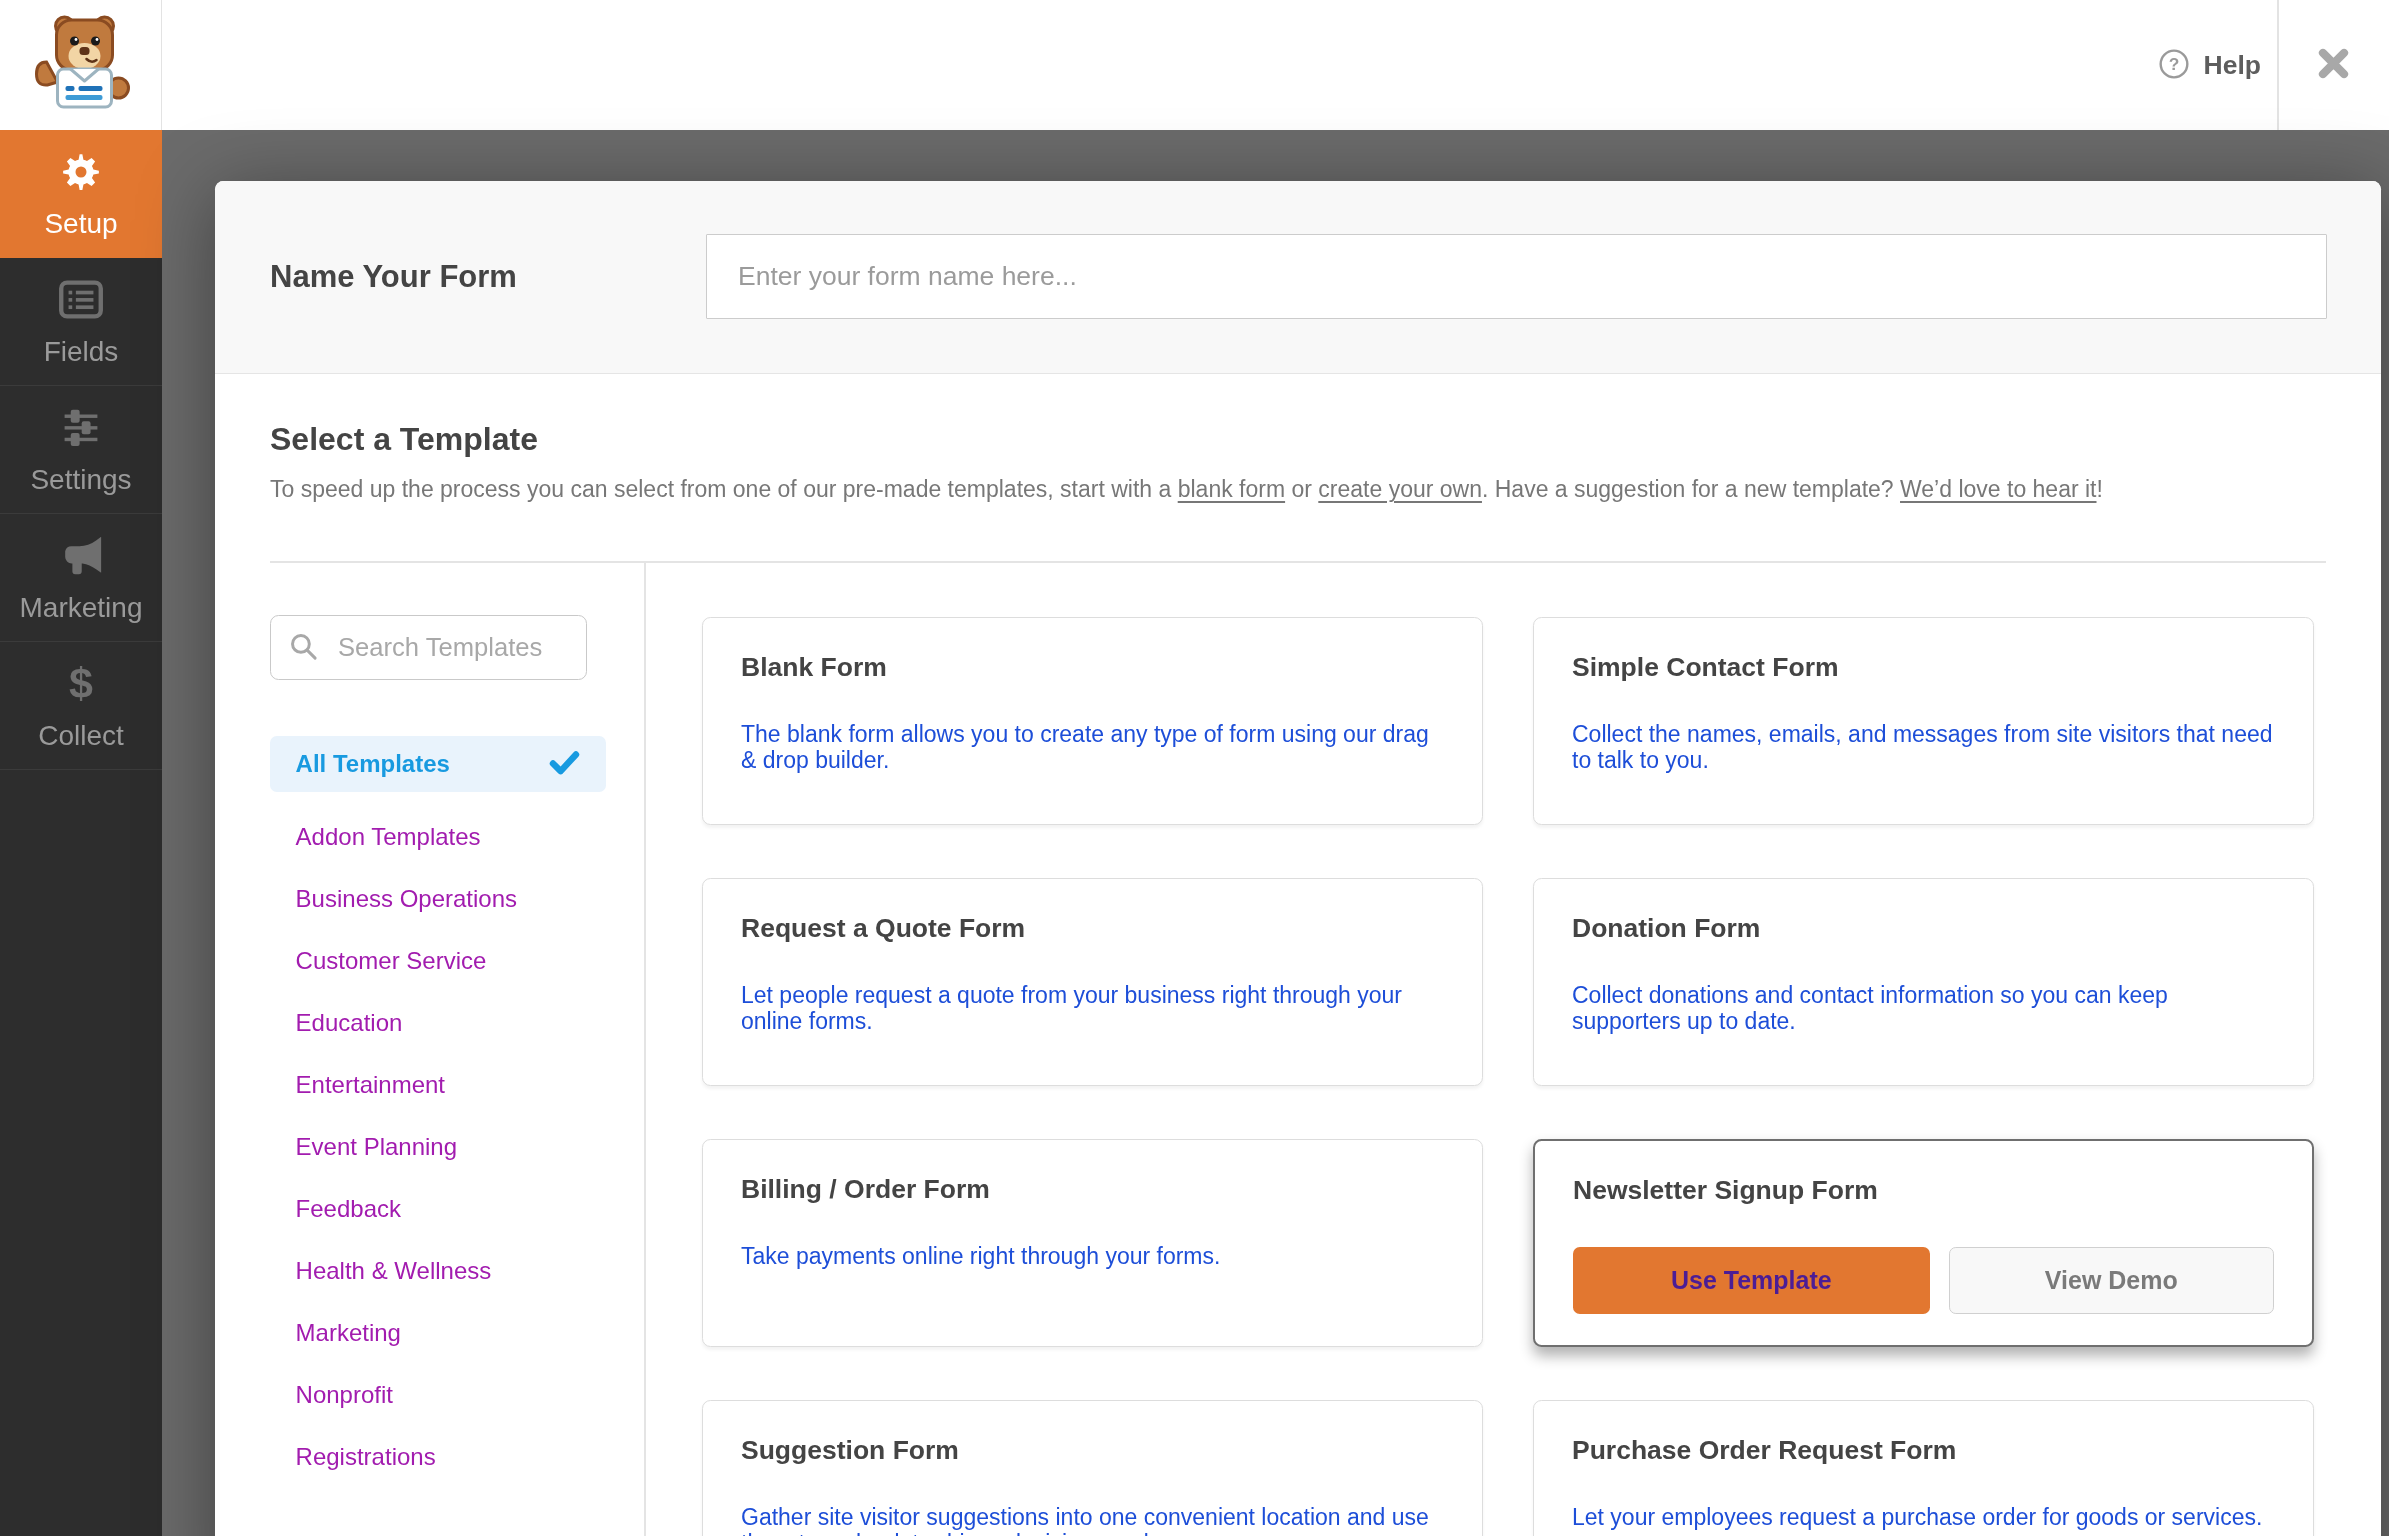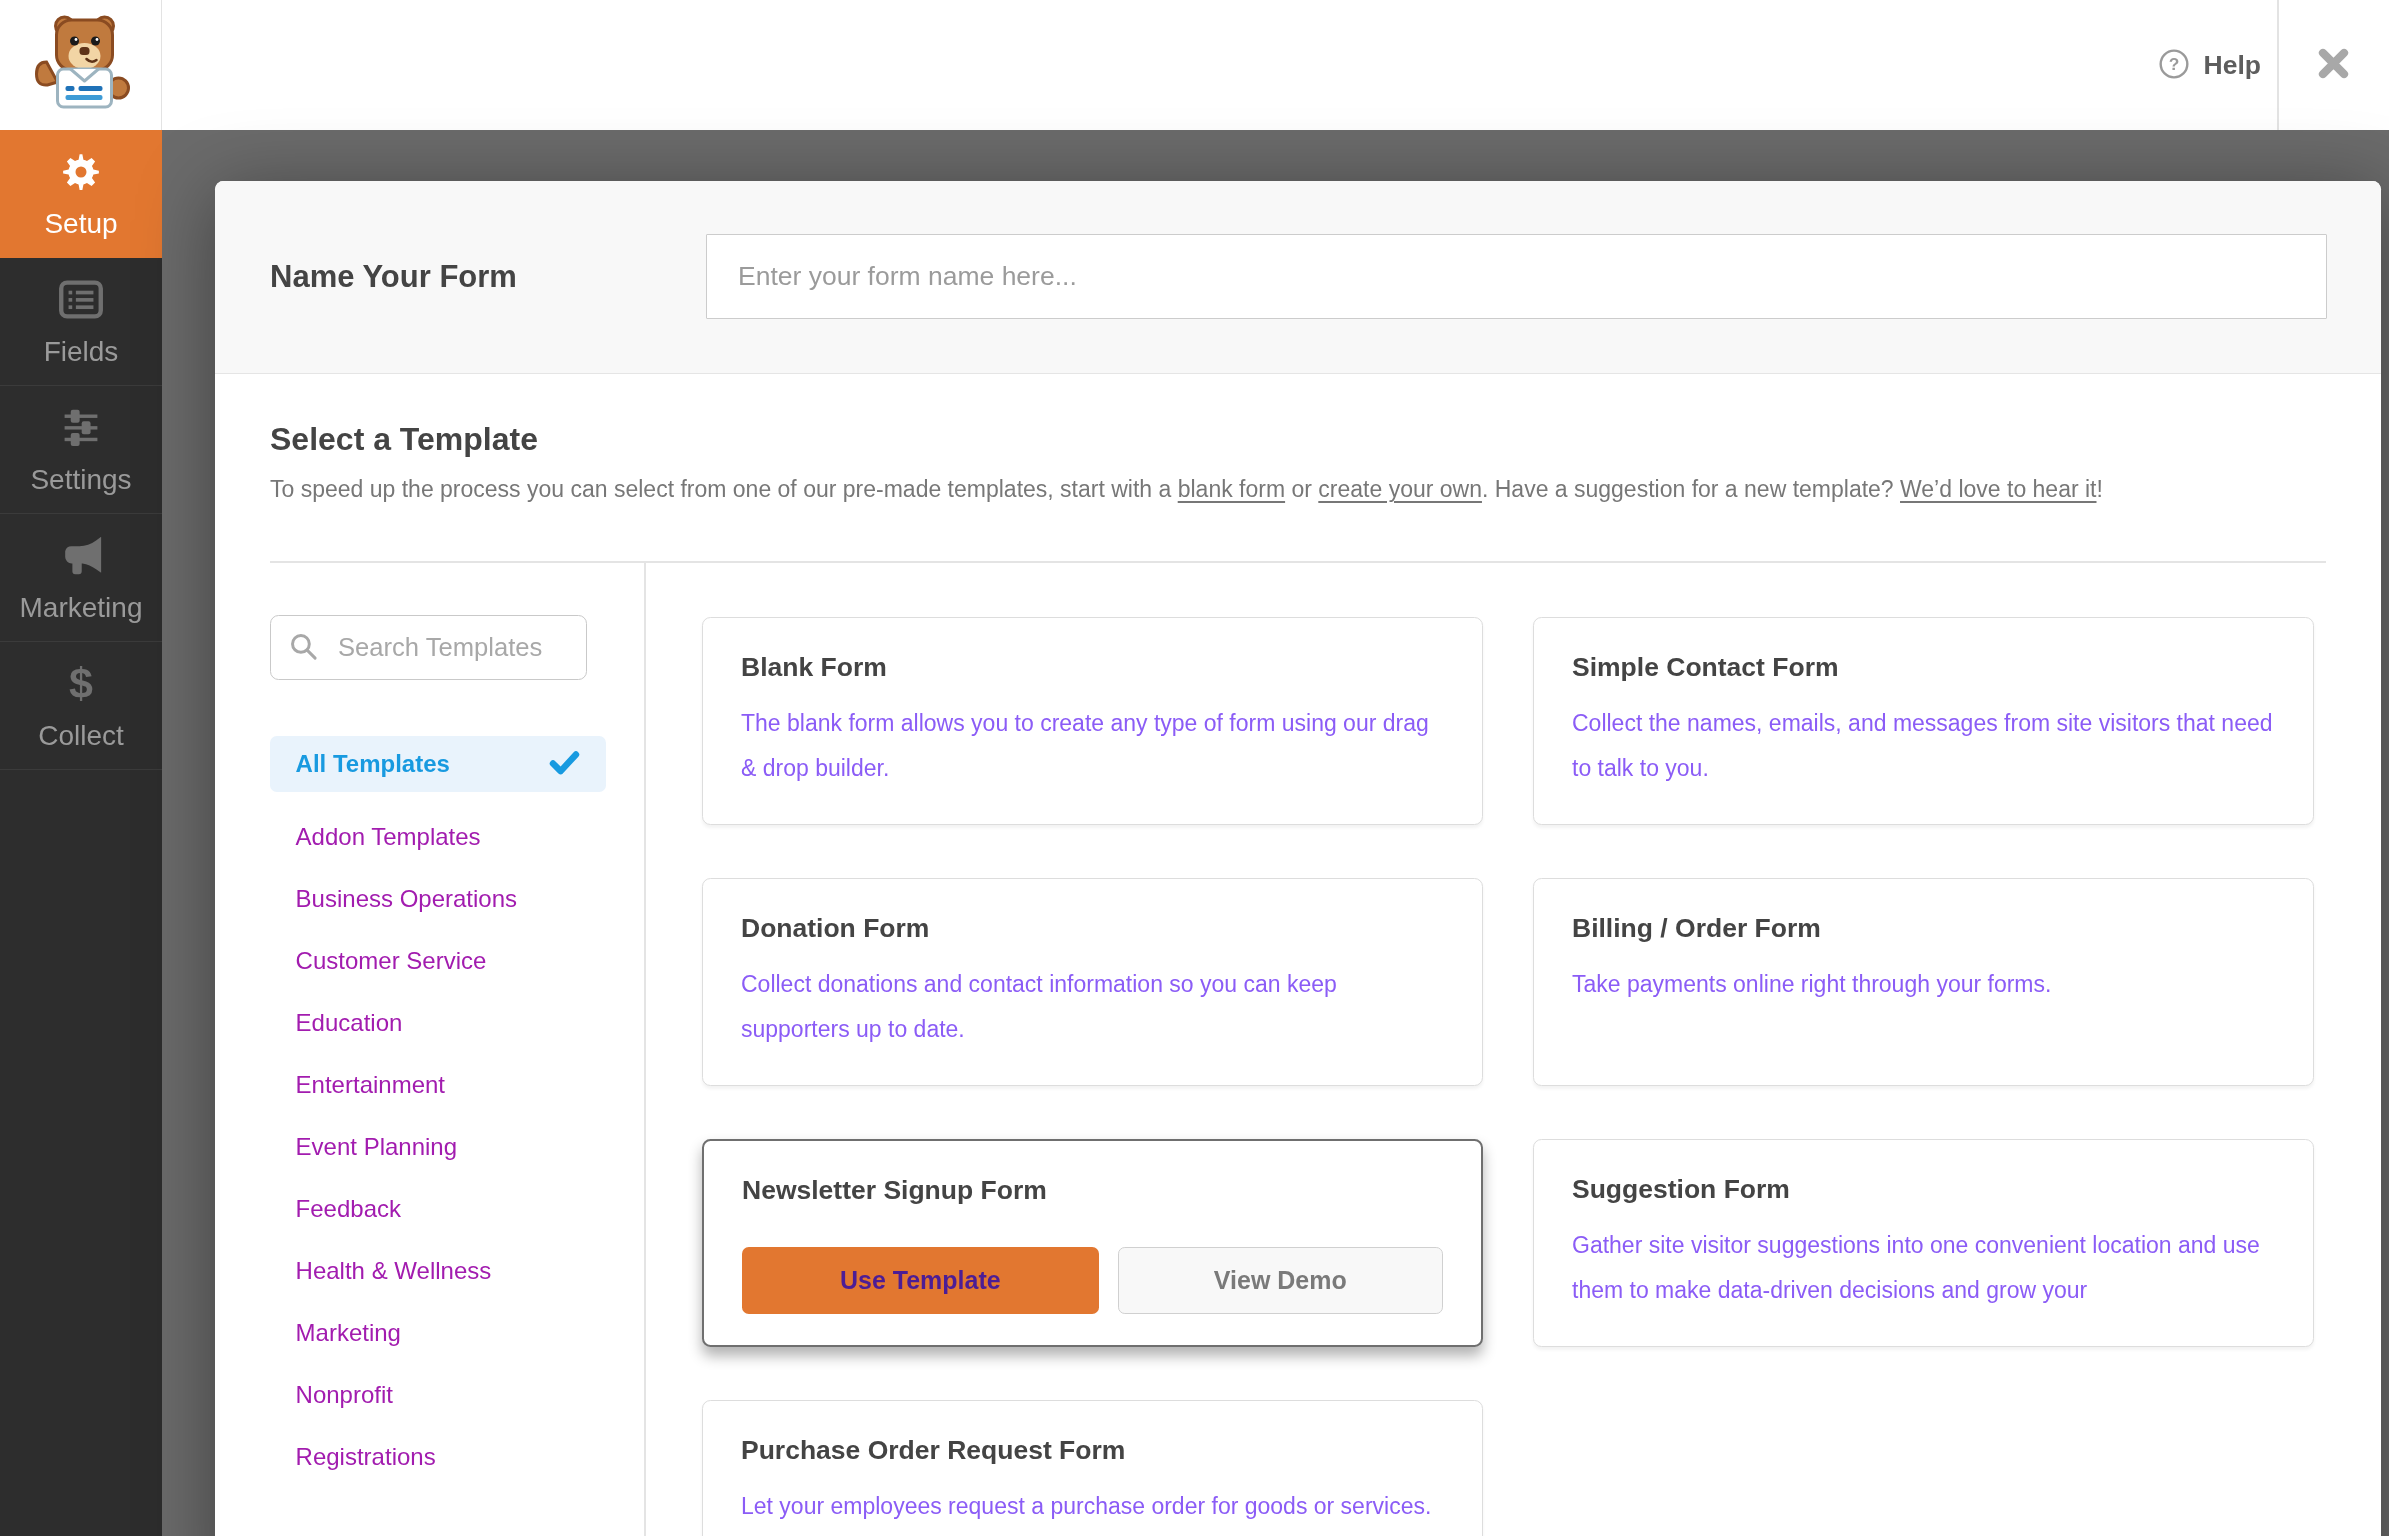--- a/index.html
+++ b/index.html
@@ -54,21 +54,21 @@
     display:flex;align-items:center;justify-content:space-between;padding:0 25.6px;box-sizing:border-box;cursor:pointer;}
   .cat-selected .sel-label{font-size:24px;font-weight:700;color:#189ae0;}
   .cat-list{position:absolute;left:55px;top:431px;width:336px;margin:0;padding:0;list-style:none;}
   .cat-list li{height:62px;display:flex;align-items:center;padding-left:25.6px;font-size:24px;color:#a21caf;cursor:pointer;}
 
   .cards{position:absolute;left:487px;top:242px;display:grid;grid-template-columns:781px 781px;
     column-gap:50px;row-gap:53px;}
   .card{box-sizing:border-box;width:781px;height:208px;background:#ffffff;border:1.7px solid #dddddd;border-radius:8.5px;
     padding:34px 38px;box-shadow:0 2.6px 3.4px rgba(0,0,0,0.05);cursor:pointer;position:relative;overflow:hidden;}
   .card h3{margin:0;font-size:26.5px;font-weight:700;color:#444444;}
-  .card p{margin:18px 0 0;font-size:23px;line-height:45px;color:#8b5cf6;}
+  .card p{margin:38px 0 0;font-size:23px;line-height:26px;color:#1d4ed8;}
   .card.hovered{border:2.6px solid #6f6f6f;box-shadow:0 8.5px 13.7px rgba(0,0,0,0.3);}
   .card-buttons{position:absolute;left:38px;right:38px;top:106px;display:flex;gap:19px;}
   .card-buttons button{height:67px;border-radius:6.8px;font-size:25px;font-weight:700;cursor:pointer;}
   .btn-primary{flex:415;background:#e27730;border:none;color:#4c1d95;}
   .btn-secondary{flex:375;background:#f8f8f8;border:1.7px solid #d0d0d0;color:#7a7a7a;}
 </style>
 </head>
 <body>
 
 <div class="app">
@@ -221,20 +221,24 @@
       <div class="cards" id="cards">
           <div class="card">
             <h3>Blank Form</h3>
             <p>The blank form allows you to create any type of form using our drag &amp; drop builder.</p>
           </div>
           <div class="card">
             <h3>Simple Contact Form</h3>
             <p>Collect the names, emails, and messages from site visitors that need to talk to you.</p>
           </div>
           <div class="card">
+            <h3>Request a Quote Form</h3>
+            <p>Let people request a quote from your business right through your online forms.</p>
+          </div>
+          <div class="card">
             <h3>Donation Form</h3>
             <p>Collect donations and contact information so you can keep supporters up to date.</p>
           </div>
           <div class="card">
             <h3>Billing / Order Form</h3>
             <p>Take payments online right through your forms.</p>
           </div>
           <div class="card hovered">
             <h3>Newsletter Signup Form</h3>
             <div class="card-buttons">

